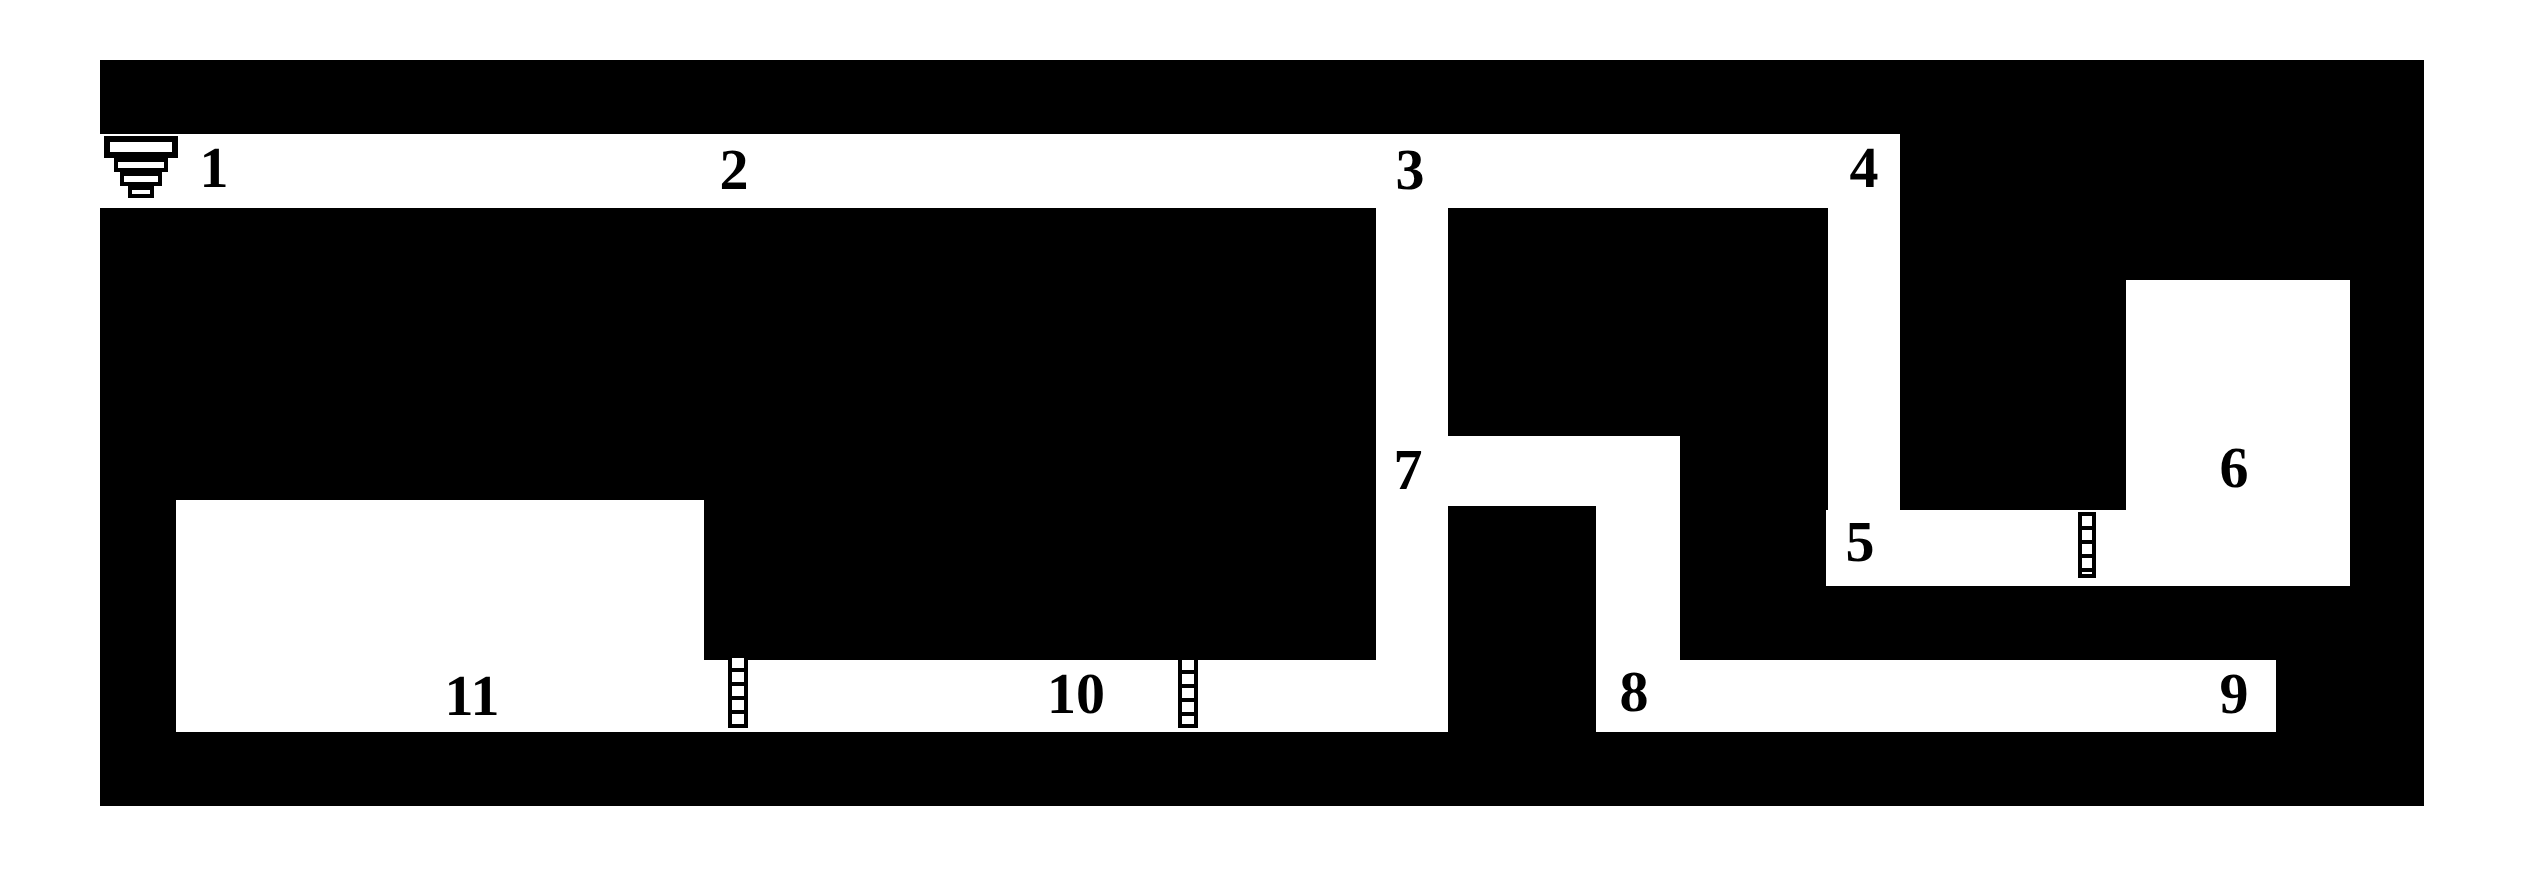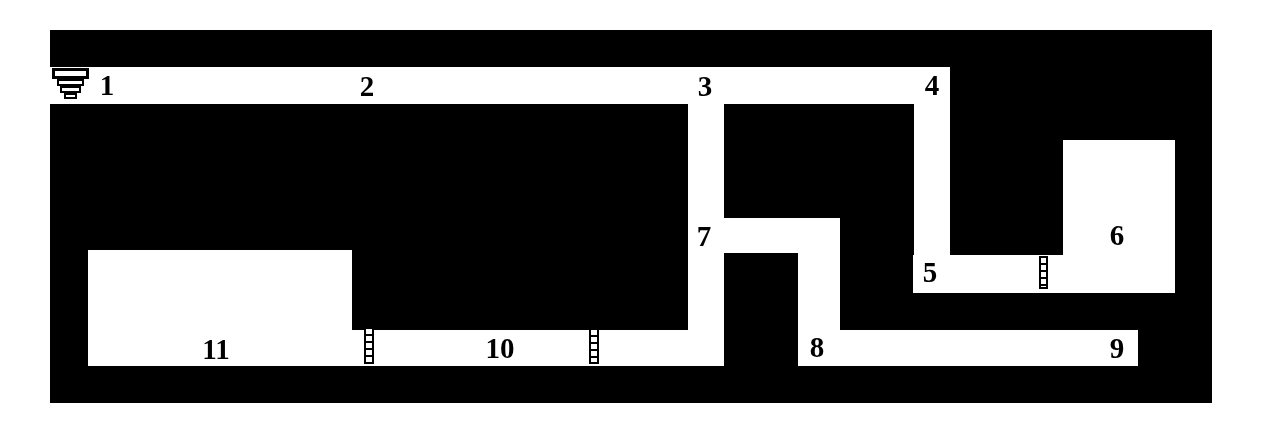--- a/index.html
+++ b/index.html
@@ -76,22 +76,22 @@
     <div class="passage" style="left: 352px; top: 330px; width: 372px; height: 36px;"></div>
     <div class="loc-label" style="left: 107px; top: 85px;">1</div>
     <div class="loc-label" style="left: 367px; top: 86px;">2</div>
     <div class="loc-label" style="left: 705px; top: 86px;">3</div>
     <div class="loc-label" style="left: 932px; top: 85px;">4</div>
     <div class="loc-label" style="left: 930px; top: 272px;">5</div>
     <div class="loc-label" style="left: 1117px; top: 235px;">6</div>
     <div class="loc-label" style="left: 704px; top: 236px;">7</div>
     <div class="loc-label" style="left: 817px; top: 347px;">8</div>
     <div class="loc-label" style="left: 1117px; top: 348px;">9</div>
-    <div class="loc-label" style="left: 500px; top: 348px; text-align: center;">10</div>
-    <div class="loc-label" style="left: 216px; top: 349px;">11</div>
+    <div class="loc-label" style="left: 538px; top: 348px; text-align: center;">10</div>
+    <div class="loc-label" style="left: 236px; top: 349px;">11</div>
     <div class="entrance-icon" style="left: 52px; top: 68px;">
       <div class="entrance-tier" style="width: 37px; height: 11px; border-width: 3px;"></div>
       <div class="entrance-tier" style="width: 27px; height: 7px; border-width: 2px;"></div>
       <div class="entrance-tier" style="width: 21px; height: 7px; border-width: 2px;"></div>
       <div class="entrance-tier" style="width: 13px; height: 6px; border-width: 2px;"></div>
     </div>
     <div class="ladder-icon" style="left: 364px; top: 327px; width: 10px; height: 37px;"></div>
     <div class="ladder-icon" style="left: 589px; top: 328px; width: 10px; height: 36px;"></div>
     <div class="ladder-icon" style="left: 1039px; top: 256px; width: 9px; height: 33px;"></div>
   </div>

